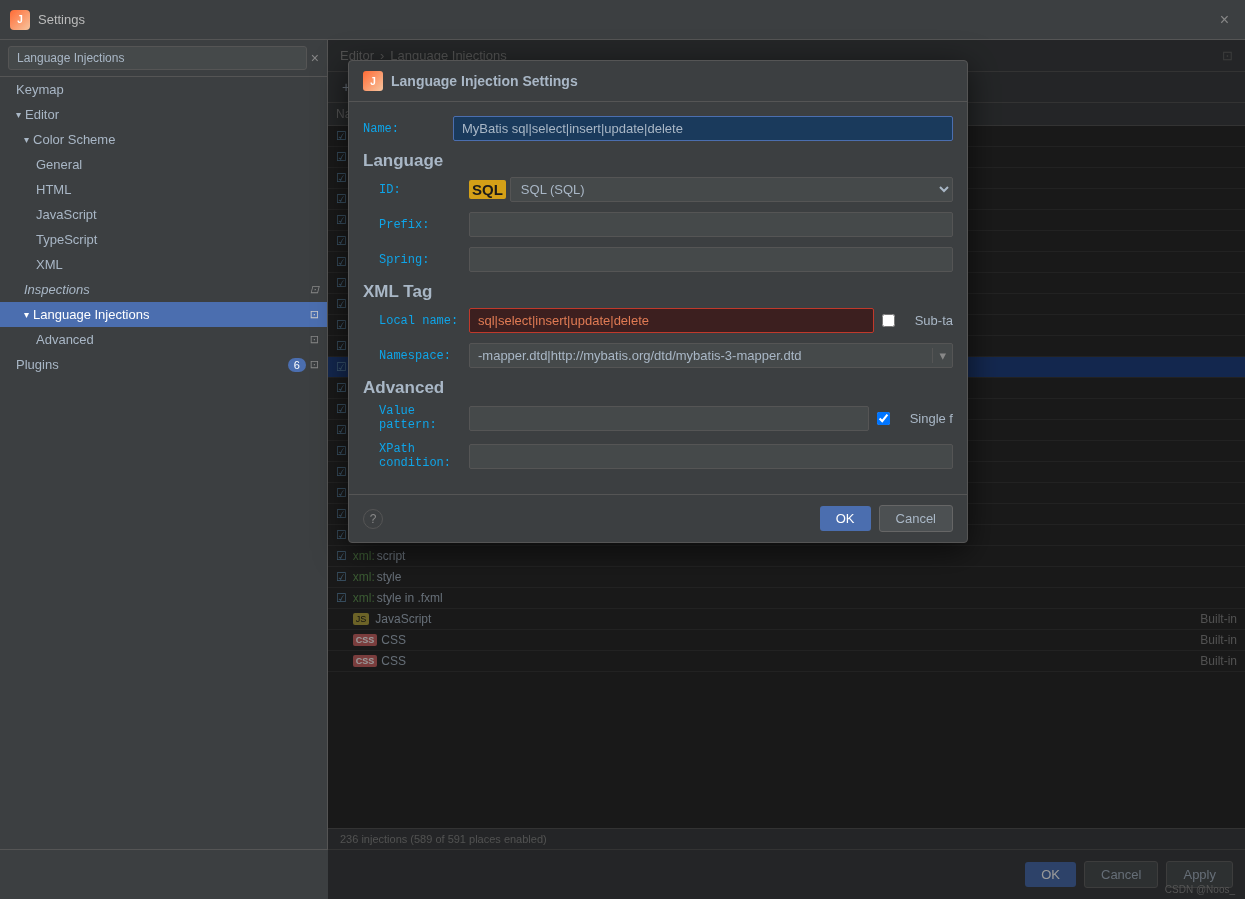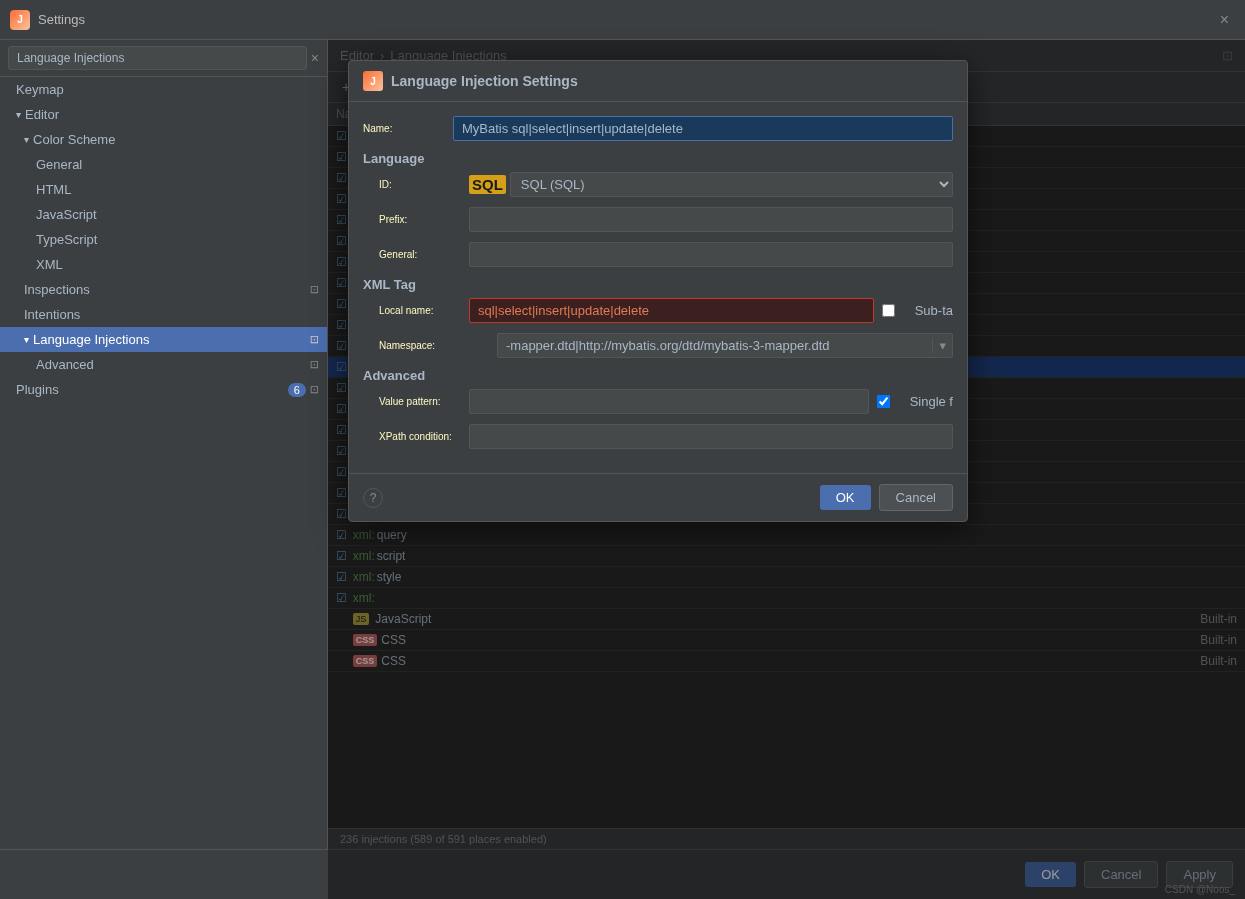--- a/index.html
+++ b/index.html
@@ -261,23 +261,24 @@
     .dialog-body {
       padding: 14px;
     }
     .form-row {
       display: flex;
       align-items: center;
       margin-bottom: 10px;
     }
     .form-label {
       width: 90px;
-      color: #fef9c3;
-      font-size: 10px;
+      color: #0ea5e9;
+      font-size: 12px;
       flex-shrink: 0;
+      font-family: Liberation Mono, monospace;
     }
     .form-input {
       flex: 1;
       background: #45494a;
       border: 1px solid #555;
       border-radius: 2px;
       color: #a9b7c6;
       padding: 4px 8px;
       font-size: 13px;
       outline: none;
@@ -298,21 +299,21 @@
       background: #45494a;
       border: 1px solid #555;
       border-radius: 2px;
       color: #a9b7c6;
       padding: 4px 8px;
       font-size: 13px;
       outline: none;
     }
     .section-title {
       color: #a9b7c6;
-      font-size: 13px;
+      font-size: 17px;
       font-weight: bold;
       margin: 10px 0 6px 0;
     }
     .form-input.red-border {
       border: 1px solid #c0392b;
       background: #3c1f1f;
       color: #e07b54;
     }
     .checkbox-row {
       display: flex;
@@ -394,26 +395,23 @@
     </div>
     <div class="sidebar-item indent2">
       <span>JavaScript</span>
     </div>
     <div class="sidebar-item indent2">
       <span>TypeScript</span>
     </div>
     <div class="sidebar-item indent2">
       <span>XML</span>
     </div>
-    <div class="sidebar-item indent1" style="display:flex;justify-content:space-between;">
+    <div class="sidebar-item indent1" style="display:flex;justify-content:space-between;font-style:italic;">
       <span>Inspections</span>
       <span style="color:#888;font-size:11px;">⊡</span>
-    </div>
-    <div class="sidebar-item indent1">
-      <span>Intentions</span>
     </div>
     <div class="sidebar-item indent1 selected" style="display:flex;justify-content:space-between;">
       <div style="display:flex;align-items:center;">
         <span class="sidebar-arrow">▾</span>
         <span>Language Injections</span>
       </div>
       <span style="color:#ccc;font-size:11px;">⊡</span>
     </div>
     <div class="sidebar-item indent2" style="display:flex;justify-content:space-between;">
       <span>Advanced</span>
@@ -561,20 +559,21 @@
         <span class="list-name">script</span>
       </div>
       <div class="list-row">
         <span class="list-check">☑</span>
         <span class="list-tag">xml:</span>
         <span class="list-name">style</span>
       </div>
       <div class="list-row">
         <span class="list-check">☑</span>
         <span class="list-tag">xml:</span>
+        <span class="list-name">style in .fxml</span>
       </div>
 
       <div class="list-row">
         <span class="list-check" style="opacity:0;">☑</span>
         <span style="background:#b5a642;color:#1a1a1a;border-radius:2px;font-size:9px;font-weight:normal;padding:1px 3px;margin-right:6px;">JS</span>
         <span class="list-name">JavaScript</span>
         <span style="color:#888;font-size:12px;">Built-in</span>
       </div>
       <div class="list-row">
         <span class="list-check" style="opacity:0;">☑</span>
@@ -626,36 +625,36 @@
           </select>
         </div>
       </div>
 
       <div class="form-row" style="padding-left:16px;">
         <span class="form-label">Prefix:</span>
         <input class="form-input" type="text" value="" style="">
       </div>
 
       <div class="form-row" style="padding-left:16px;">
-        <span class="form-label">General:</span>
+        <span class="form-label">Spring:</span>
         <input class="form-input" type="text" value="" style="">
       </div>
 
       <div class="section-title">XML Tag</div>
 
       <div class="form-row" style="padding-left:16px;">
         <span class="form-label">Local name:</span>
         <input class="form-input red-border" type="text" style="flex: 1 1 0%; margin-right: 8px;" value="sql|select|insert|update|delete">
         <div class="checkbox-row">
           <input type="checkbox" style="">
           <span>Sub-ta</span>
         </div>
       </div>
 
-      <div class="form-row" style="padding-left:16px;gap:28px;">
+      <div class="form-row" style="padding-left:16px;">
         <span class="form-label">Namespace:</span>
         <div style="flex:1;display:flex;align-items:center;background:#45494a;border:1px solid #555;border-radius:2px;">
           <input class="form-input" type="text" style="flex: 1 1 0%; border: none; background: transparent;" value="-mapper.dtd|http://mybatis.org/dtd/mybatis-3-mapper.dtd">
           <span style="padding:0 6px;color:#888;cursor:pointer;border-left:1px solid #555;">▾</span>
         </div>
       </div>
 
       <div class="section-title">Advanced</div>
 
       <div class="form-row" style="padding-left:16px;">

